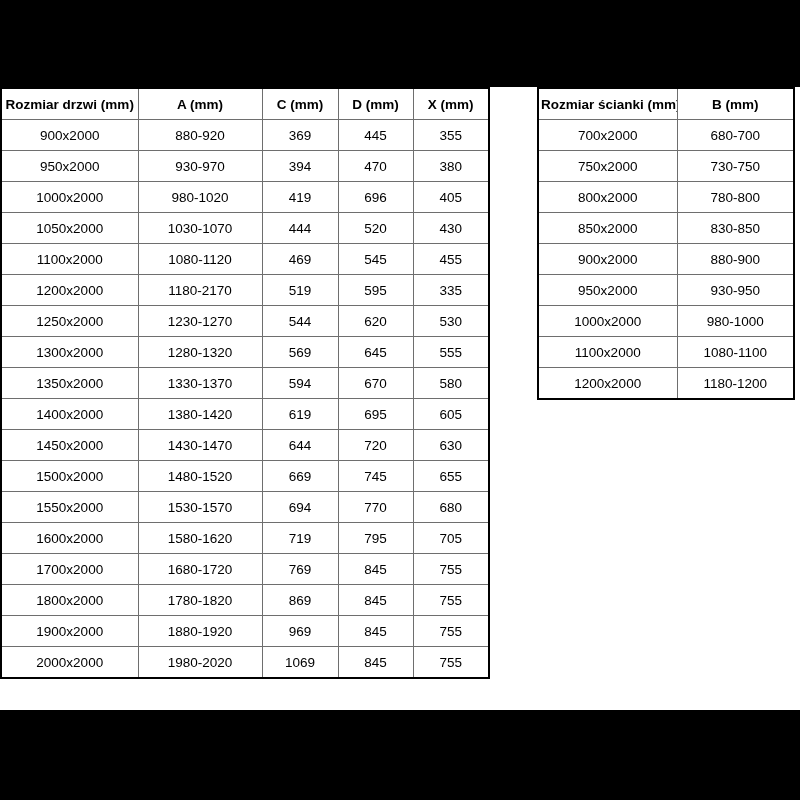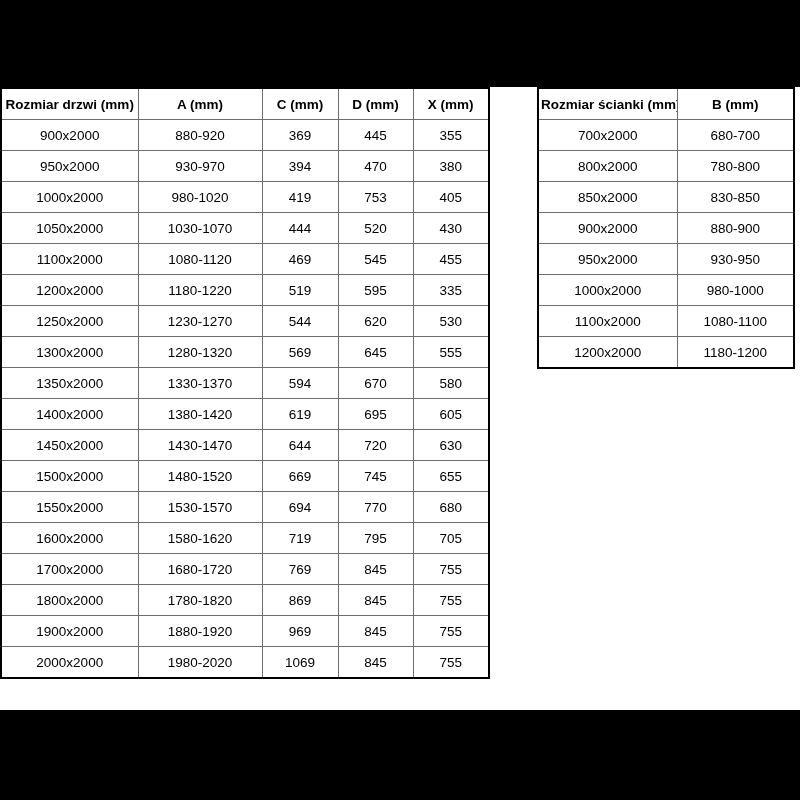--- a/index.html
+++ b/index.html
@@ -72,40 +72,40 @@
         <td>950x2000</td>
         <td>930-970</td>
         <td>394</td>
         <td>470</td>
         <td>380</td>
       </tr>
       <tr>
         <td>1000x2000</td>
         <td>980-1020</td>
         <td>419</td>
-        <td>753</td>
+        <td>696</td>
         <td>405</td>
       </tr>
       <tr>
         <td>1050x2000</td>
         <td>1030-1070</td>
         <td>444</td>
         <td>520</td>
         <td>430</td>
       </tr>
       <tr>
         <td>1100x2000</td>
         <td>1080-1120</td>
         <td>469</td>
         <td>545</td>
         <td>455</td>
       </tr>
       <tr>
         <td>1200x2000</td>
-        <td>1180-1220</td>
+        <td>1180-2170</td>
         <td>519</td>
         <td>595</td>
         <td>335</td>
       </tr>
       <tr>
         <td>1250x2000</td>
         <td>1230-1270</td>
         <td>544</td>
         <td>620</td>
         <td>530</td>
@@ -200,20 +200,24 @@
         <th>Rozmiar ścianki (mm)</th>
         <th>B (mm)</th>
       </tr>
     </thead>
   <tbody>
       <tr>
         <td>700x2000</td>
         <td>680-700</td>
       </tr>
       <tr>
+        <td>750x2000</td>
+        <td>730-750</td>
+      </tr>
+      <tr>
         <td>800x2000</td>
         <td>780-800</td>
       </tr>
       <tr>
         <td>850x2000</td>
         <td>830-850</td>
       </tr>
       <tr>
         <td>900x2000</td>
         <td>880-900</td>

